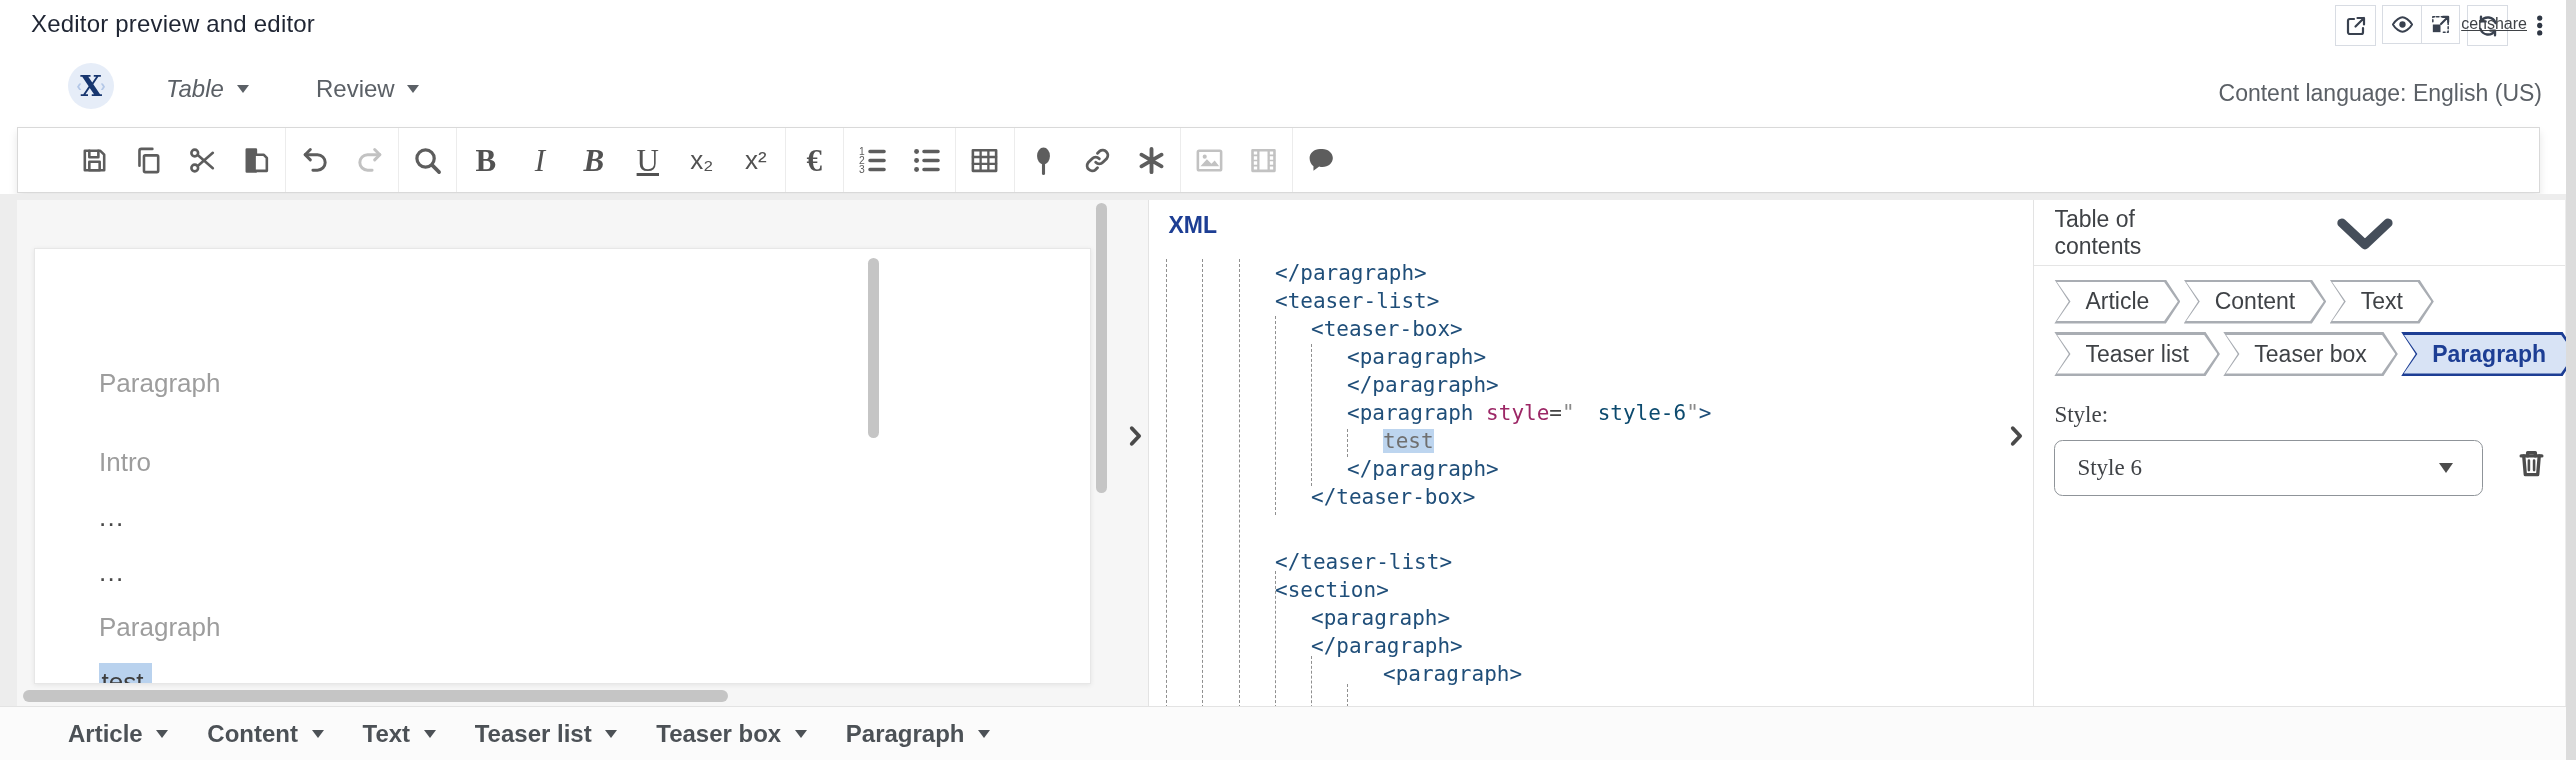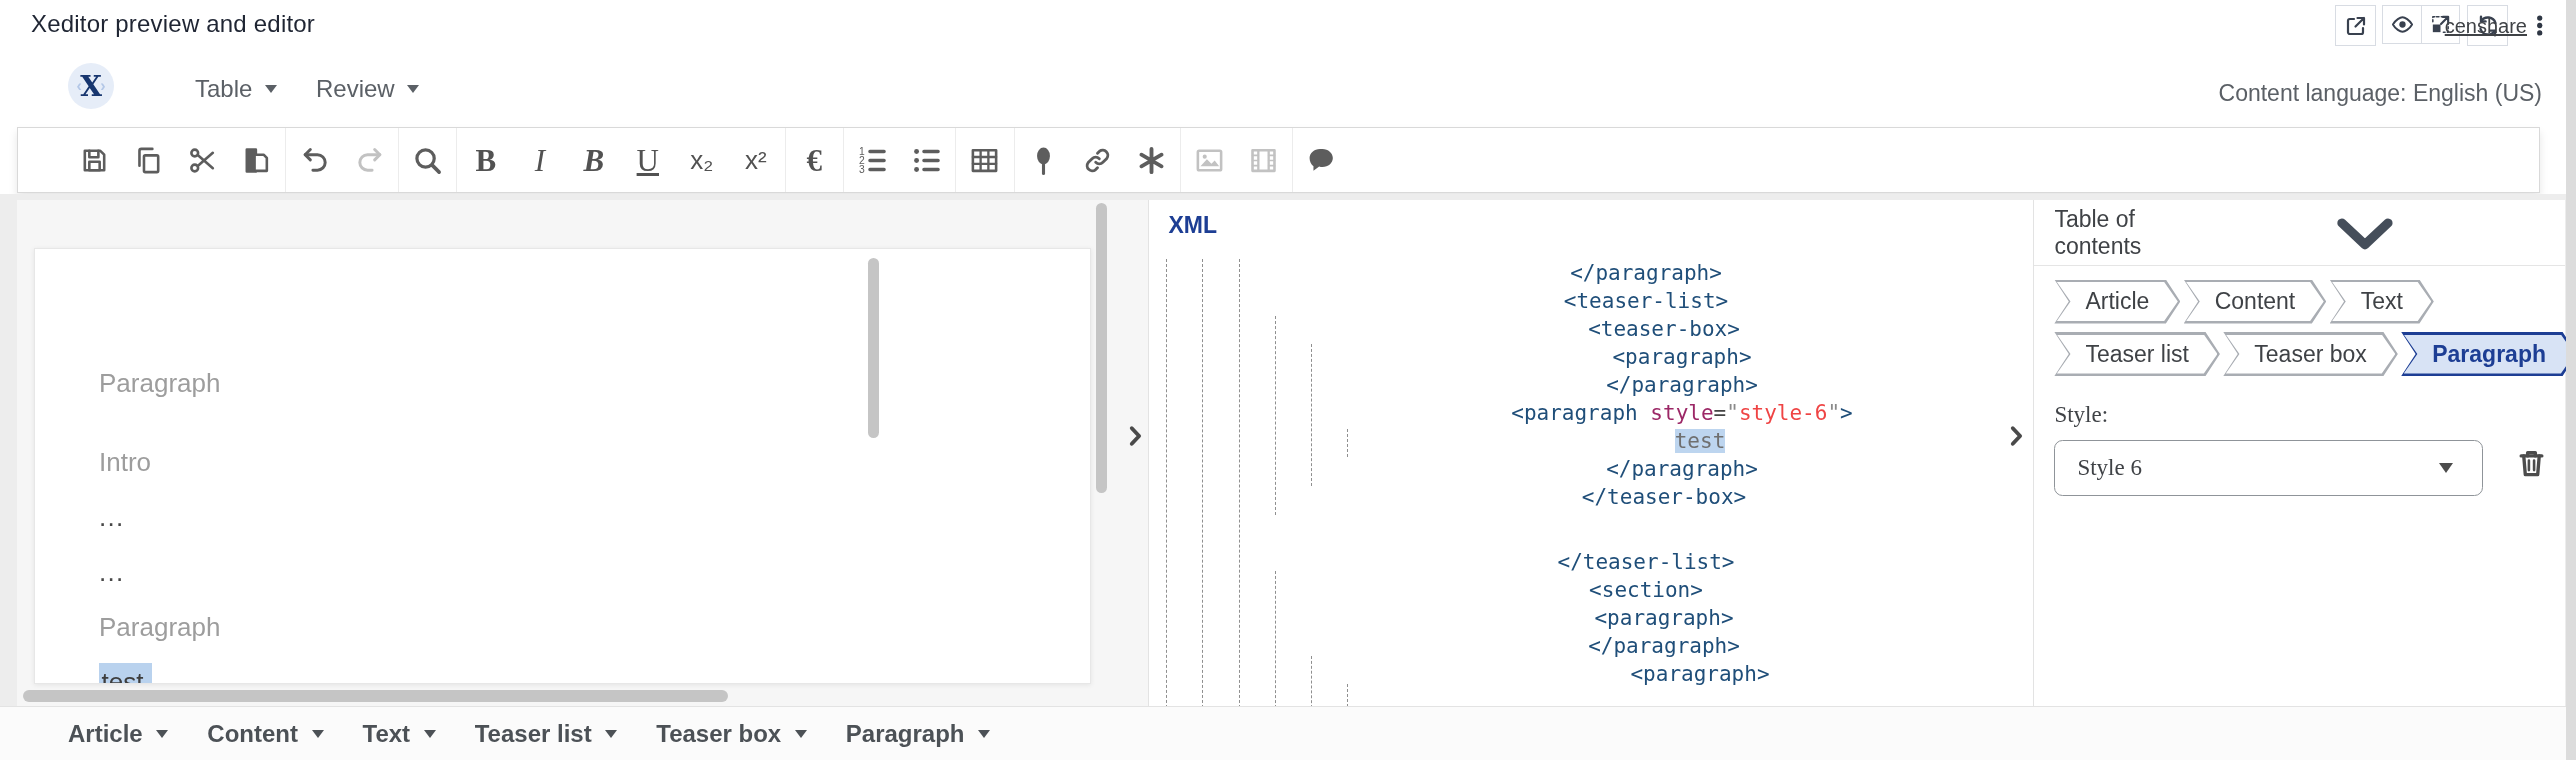--- a/index.html
+++ b/index.html
@@ -71,27 +71,27 @@
         display:flex;align-items:center;justify-content:center;cursor:pointer;padding:0;}
   .collapse-btn svg{width:22px;height:34px;}
   #collapse-left{left:1121px;top:416px;}
   #collapse-right{left:2002px;top:416px;}
 
   
   .xml-panel{position:absolute;left:1148px;top:200px;width:886px;height:506px;background:#fff;
         border-left:1.7px solid #e3e3e3;box-sizing:border-box;overflow:hidden;}
   .xml-label{position:absolute;left:19.5px;top:12px;font-size:23px;font-weight:bold;color:#1d3e94;}
   .xml-code{position:absolute;left:0;top:59px;right:17px;bottom:0;
-        font-family:"DejaVu Sans Mono","Liberation Mono",monospace;font-size:21px;line-height:28px;text-align:center;}
+        font-family:"DejaVu Sans Mono","Liberation Mono",monospace;font-size:21px;line-height:28px;}
   .xml-line{white-space:pre;height:28px;}
   .tok-tag{color:#1f4e79;}
   .tok-attr{color:#9c2766;}
   .tok-eq{color:#444;}
   .tok-quo{color:#8a8a8a;}
-  .tok-val{color:#ef4444;}
+  .tok-val{color:#0c4a6e;margin-left:23px;}
   .tok-text{color:#6f6f6f;}
   .tok-text.hl{background:#bdd5ef;}
   .guide{position:absolute;width:0;border-left:1.7px dashed #8f8f8f;}
   .xml-vthumb{position:absolute;left:868px;top:258px;width:11px;height:180px;border-radius:6px;background:#c5c5c5;}
 
   
   .right-panel{position:absolute;left:2033px;top:200px;width:532px;height:506px;background:#fff;
         border-left:1.7px solid #e3e3e3;box-sizing:border-box;}
   .toc-row{height:66px;border-bottom:1.7px solid #e5e5e5;display:flex;align-items:center;
         justify-content:space-between;padding:0 24px 0 20.4px;font-size:23px;color:#3f4246;cursor:pointer;box-sizing:border-box;}
@@ -120,21 +120,21 @@
         color:#4c4c4c;cursor:pointer;padding:0;}
   .trash-btn svg{width:31px;height:36px;}
 
   
   .bottom-bar{position:absolute;left:0;top:706px;width:2566px;height:54px;background:#fbfbfb;
         border-top:1.7px solid #e3e3e3;box-sizing:border-box;display:flex;align-items:center;
         padding-left:68px;gap:39px;}
   .bb-item{display:flex;align-items:center;gap:13.6px;font-size:24px;color:#4c5156;font-weight:bold;
         background:none;border:none;cursor:pointer;padding:0;}
   .bb-caret{width:0;height:0;border:6px solid transparent;border-top:8.5px solid #4c5156;margin-top:7.6px;}
-  .censhare{position:absolute;right:49px;top:15.3px;font-size:20px;color:#3f4246;
+  .censhare{position:absolute;right:49px;top:15.3px;font-size:16px;color:#3f4246;
         text-decoration:underline;cursor:pointer;}
 
   .page-scrollbar{position:absolute;left:2566px;top:0;width:10.2px;height:761px;background:#dcdcdc;}
 </style>
 </head>
 <body>
 
 <div class="page-title">Xeditor preview and editor</div>
 
 <button class="winbtn" style="left:2335px;">
@@ -182,21 +182,21 @@
         <circle cx="12" cy="19" r="2.5" fill="currentColor" stroke="none"></circle>
       </svg>
     </span>
 </button>
 
 <div class="logo">
   <span class="brk">‹</span>
   <span class="x">X</span>
   <span class="brk">›</span>
 </div>
-<button class="menu-item" style="left:195px;">
+<button class="menu-item" style="left:166px;font-style:italic;">
   <span>Table</span>
   <span class="caret"></span>
 </button>
 <button class="menu-item" style="left:316px;">
   <span>Review</span>
   <span class="caret"></span>
 </button>
 <div class="content-language">Content language: English (US)</div>
 
 <div class="toolbar" id="toolbar">

